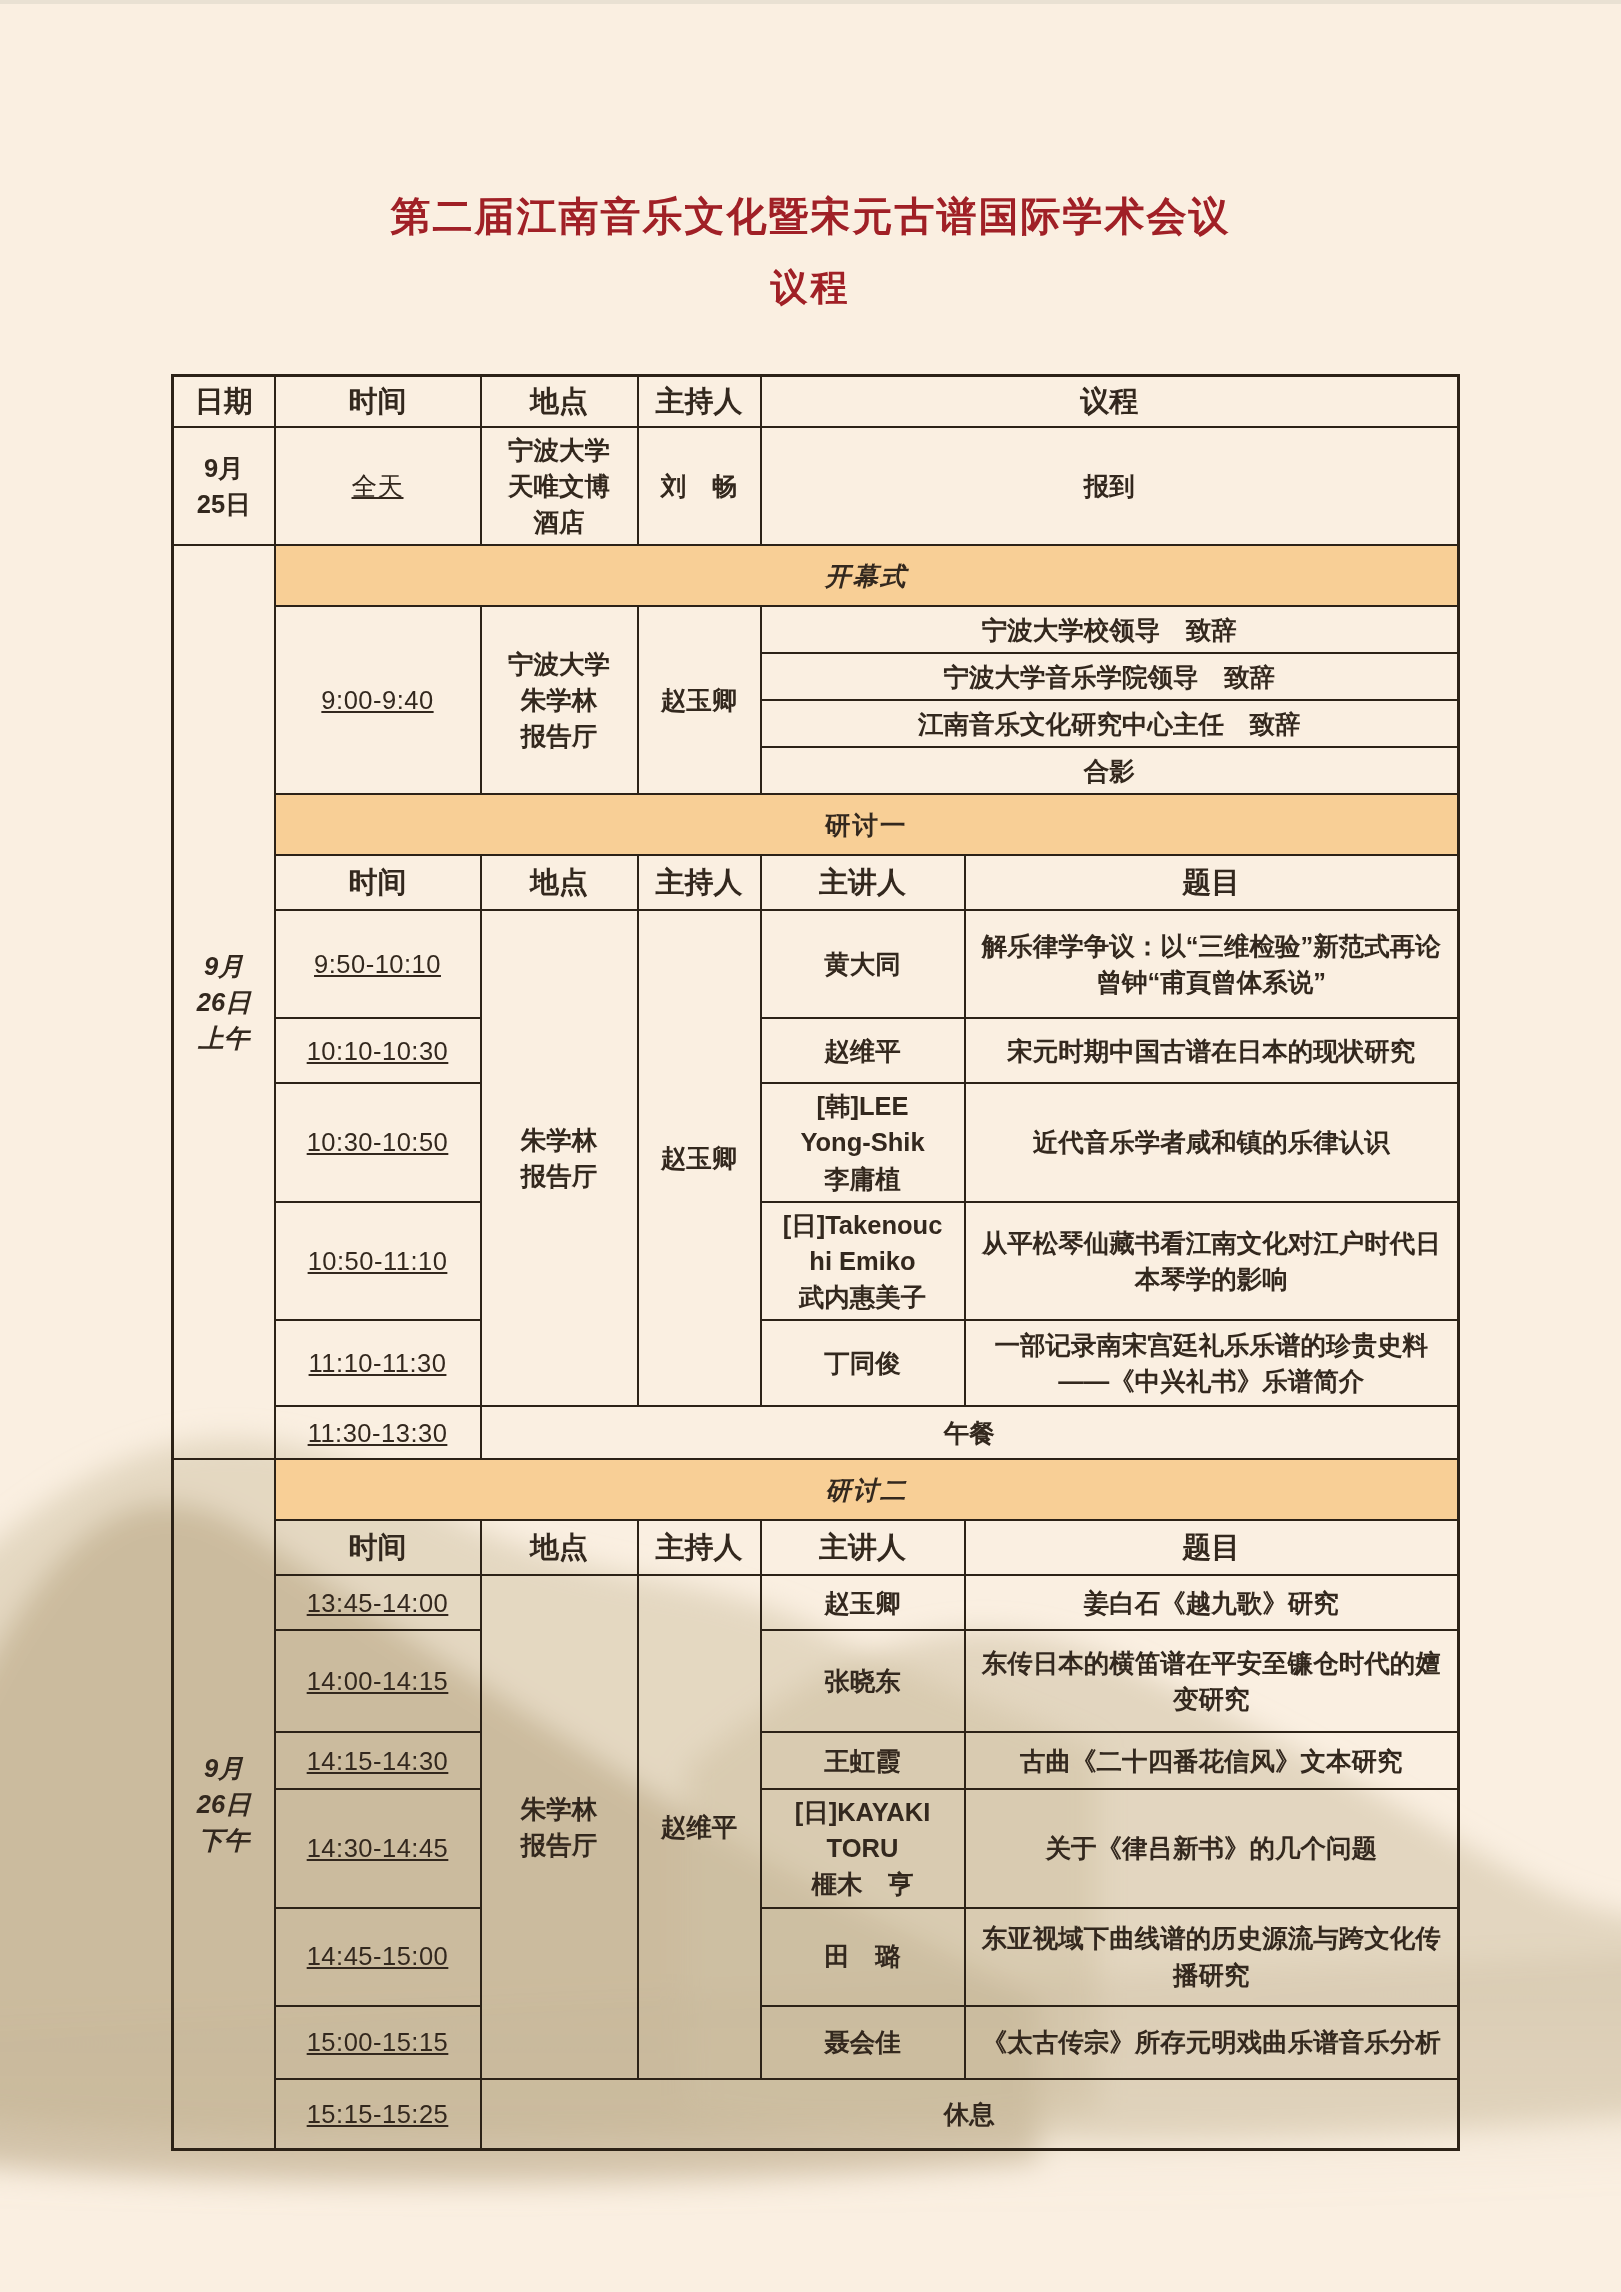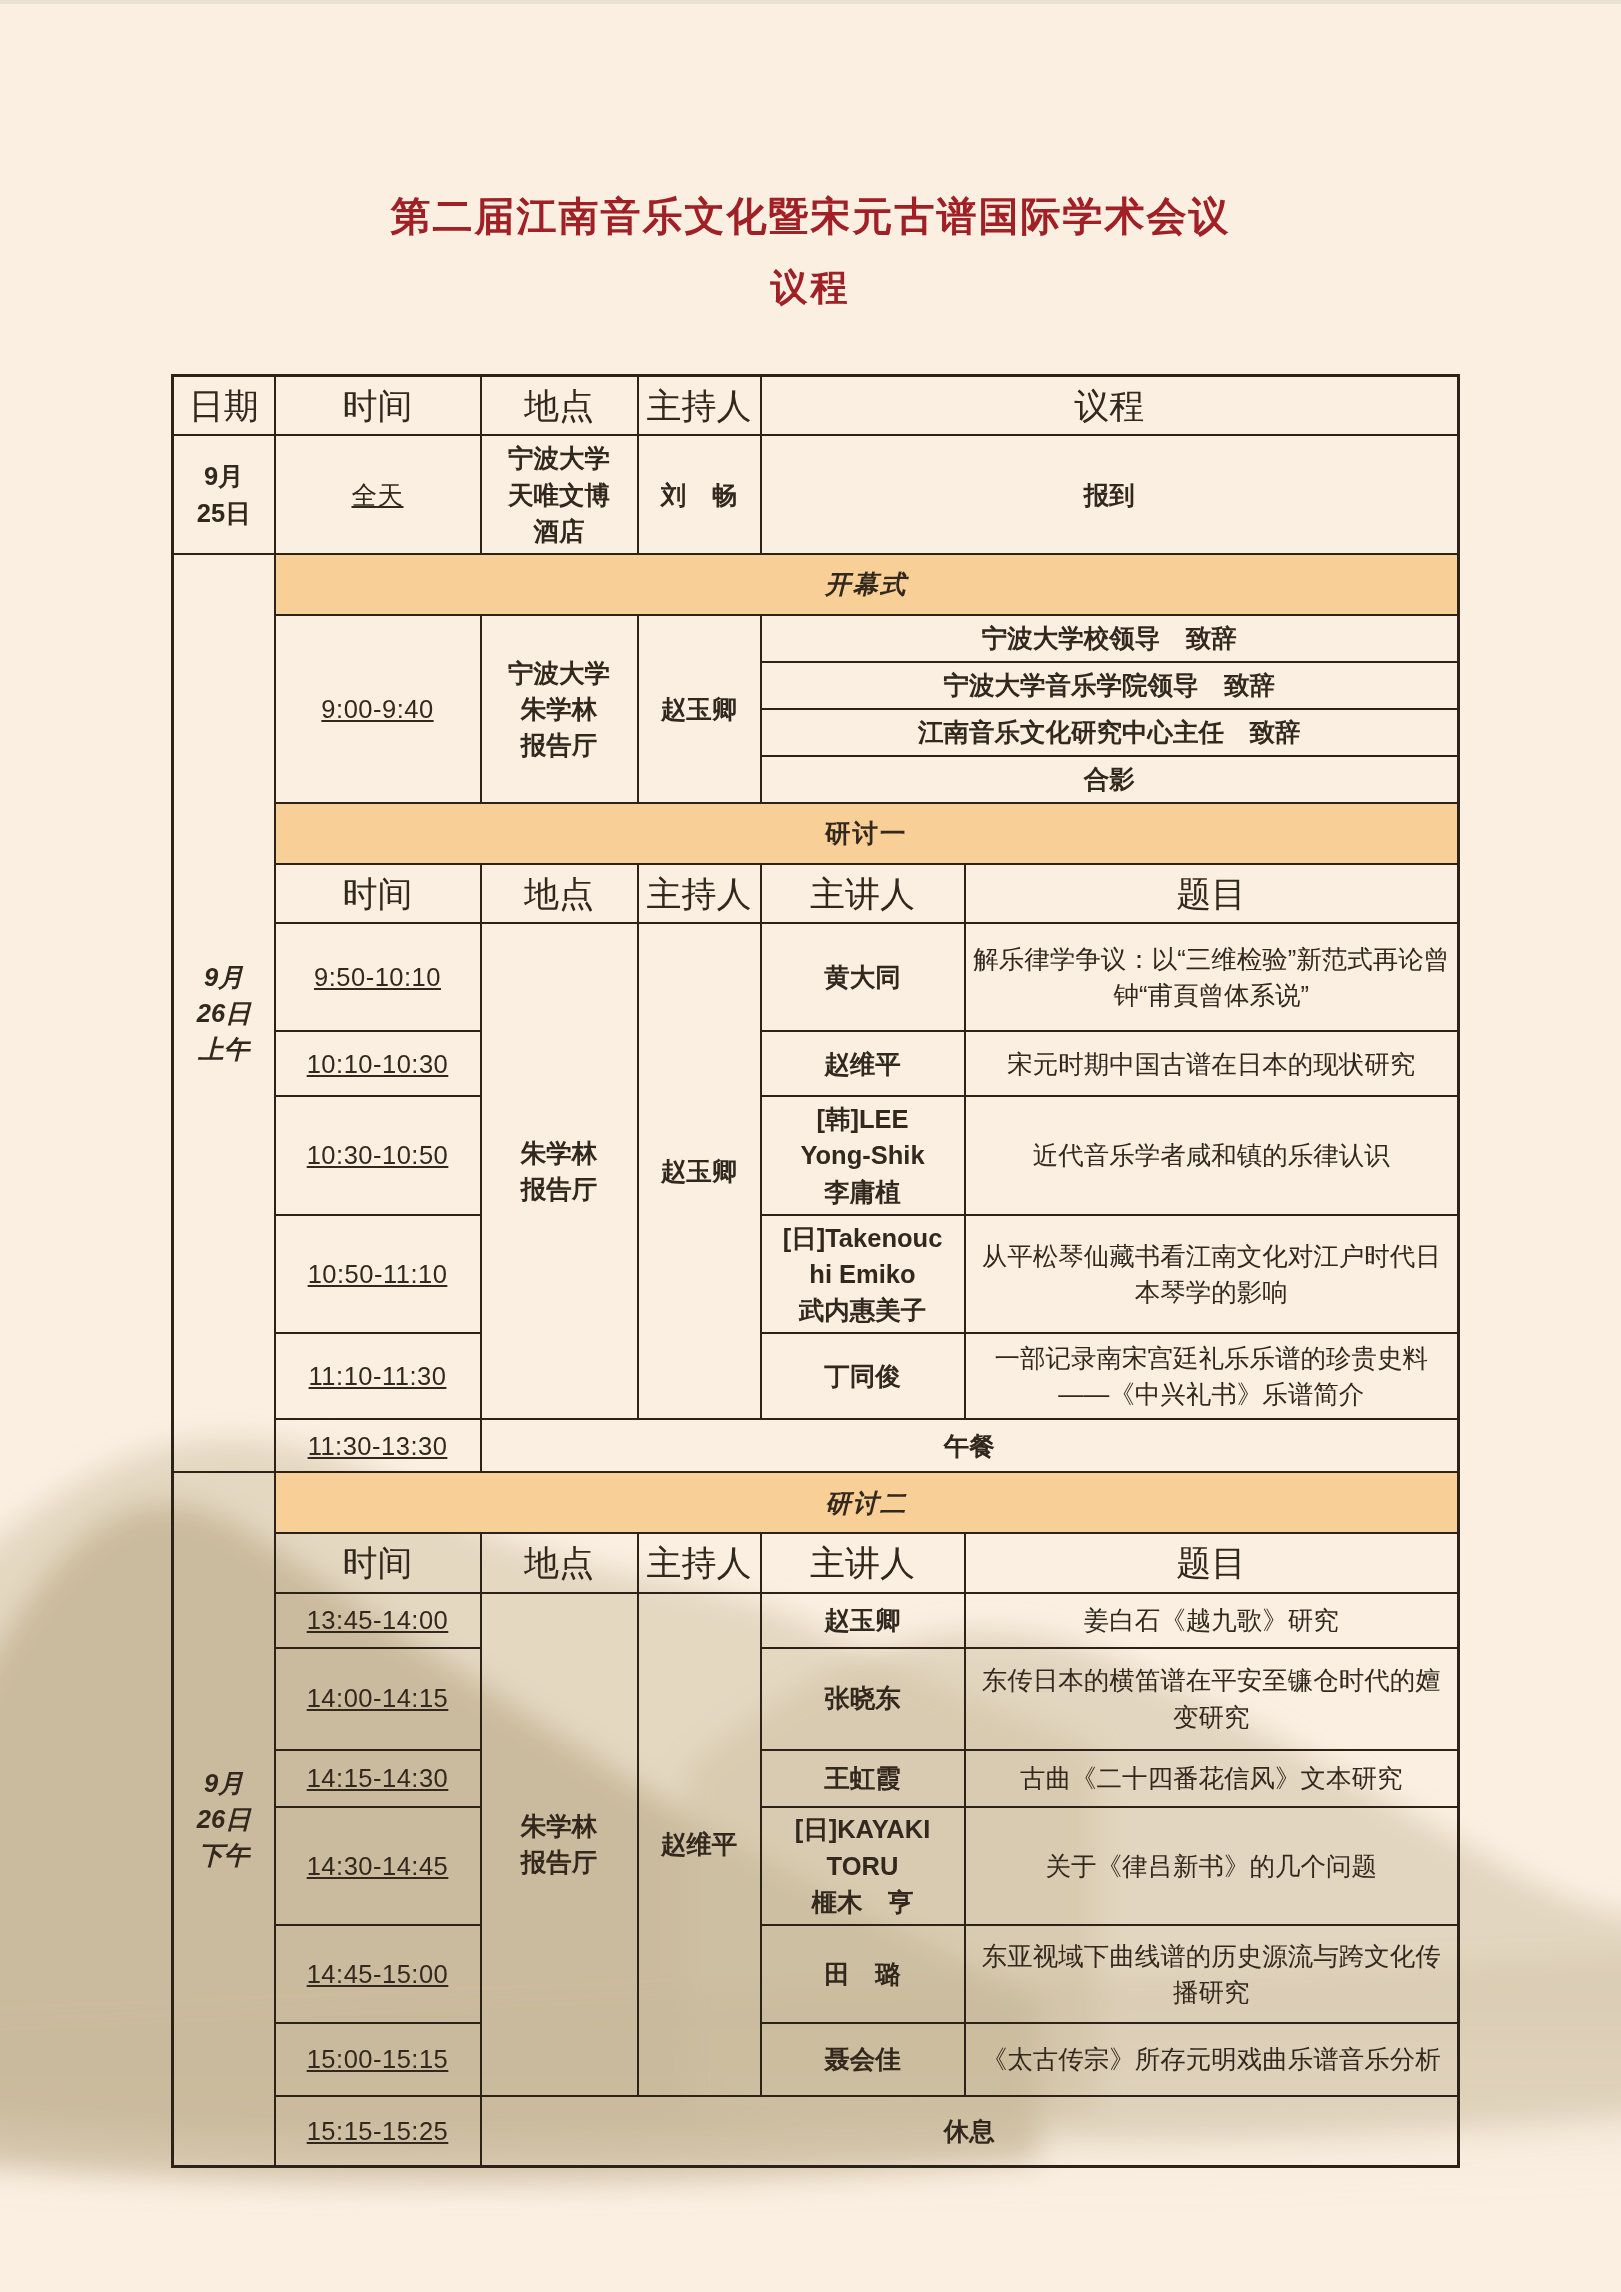--- a/index.html
+++ b/index.html
@@ -36,31 +36,31 @@
     border:2px solid var(--border);
     text-align:center;vertical-align:middle;
     font-size:25.5px;line-height:1.42;
     padding:3.9px 5.9px;
     color:var(--ink);
     white-space:pre-line;
     word-break:break-word;
     overflow-wrap:anywhere;
   }
   .schedule{border:3.9px solid var(--border);}
-  .schedule th{font-size:35px;font-weight:400;}
+  .schedule th{font-size:29px;font-weight:700;}
   .banner-cell{
     background:var(--banner);
     font-size:27.4px;font-weight:700;letter-spacing:2px;
   }
   .thick-top{border-top-width:4.9px;font-style:italic;}
   .date-cell{font-weight:700;font-size:26.5px;}
   .time-cell{font-weight:400;font-size:26.5px;letter-spacing:0.5px;text-decoration:underline;}
   .loc-cell,.host-cell,.speaker-cell{font-weight:700;font-size:25.5px;}
   .topic-cell{
-    text-align:left;font-weight:400;font-size:24.5px;
+    text-align:left;font-weight:700;font-size:24.5px;
     padding:7.8px 9.8px 7.8px 13.7px;
   }
   .item-cell{
     text-align:left;font-weight:700;font-size:25.5px;
     padding:7.8px 9.8px 7.8px 17.6px;
   }
   .span-center{font-weight:700;font-size:25.5px;}
 </style>
 </head>
 <body>

